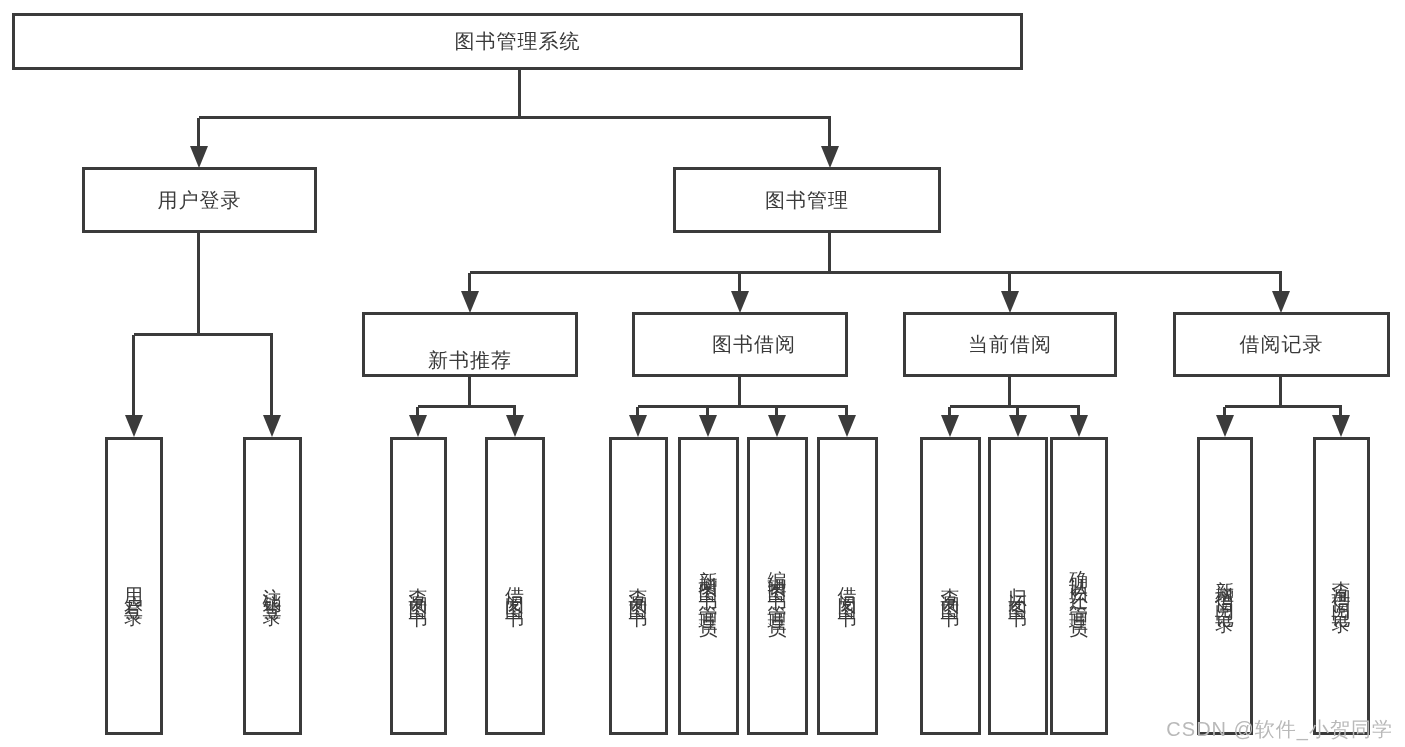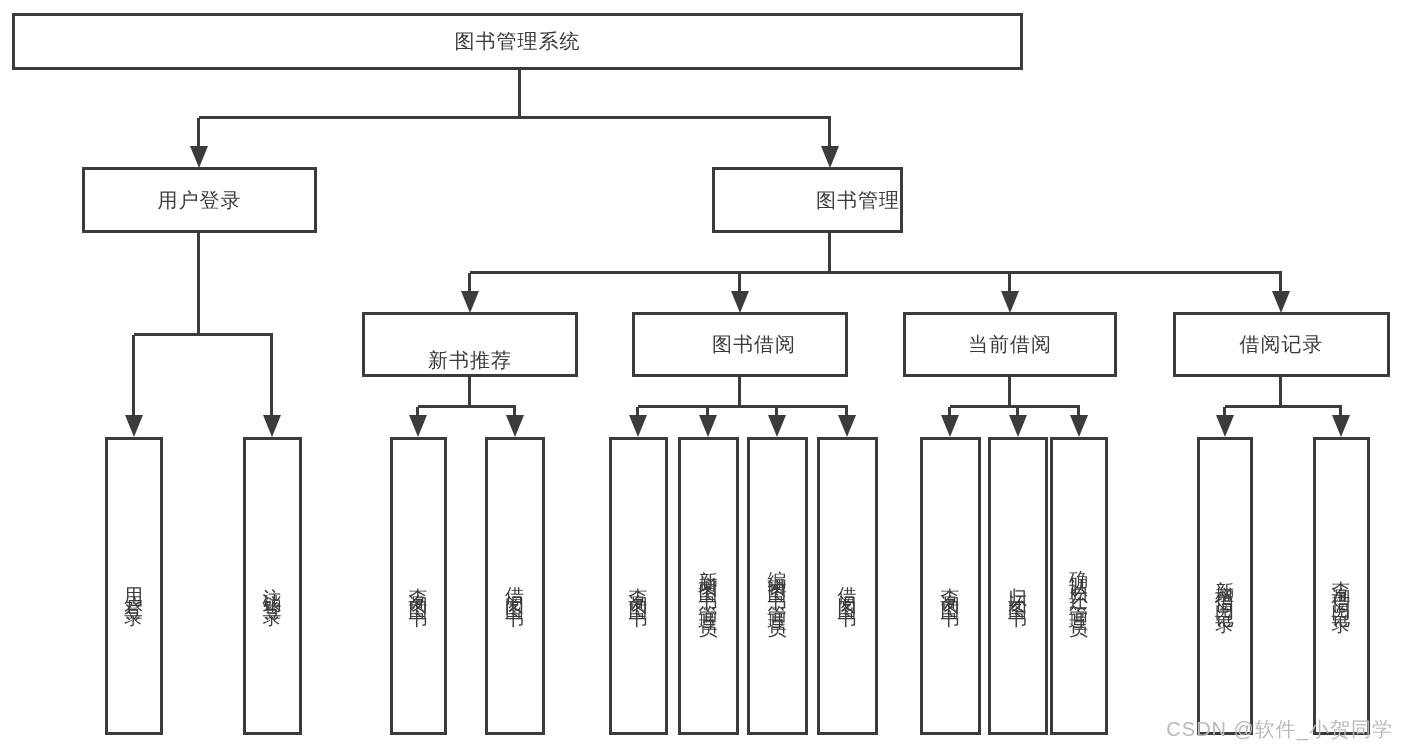--- a/index.html
+++ b/index.html
@@ -78,21 +78,21 @@
       <i class="head"></i>
     </div>
   <div class="arrow" style="left:821px;top:118px;height:50px;">
       <i class="shaft"></i>
       <i class="head"></i>
     </div>
 
   <div class="node h-label" style="left:82px;top:167px;width:235px;height:66px;">
     <span>用户登录</span>
   </div>
-  <div class="node h-label" style="left:712px;top:167px;width:191px;height:66px;justify-content:flex-end;">
+  <div class="node h-label" style="left:673px;top:167px;width:268px;height:66px;">
     <span>图书管理</span>
   </div>
 
   <div class="vline" style="left:197px;top:233px;height:102px;"></div>
   <div class="hline" style="left:134px;top:333px;width:139px;"></div>
   <div class="arrow" style="left:125px;top:335px;height:102px;">
       <i class="shaft"></i>
       <i class="head"></i>
     </div>
   <div class="arrow" style="left:263px;top:335px;height:102px;">

